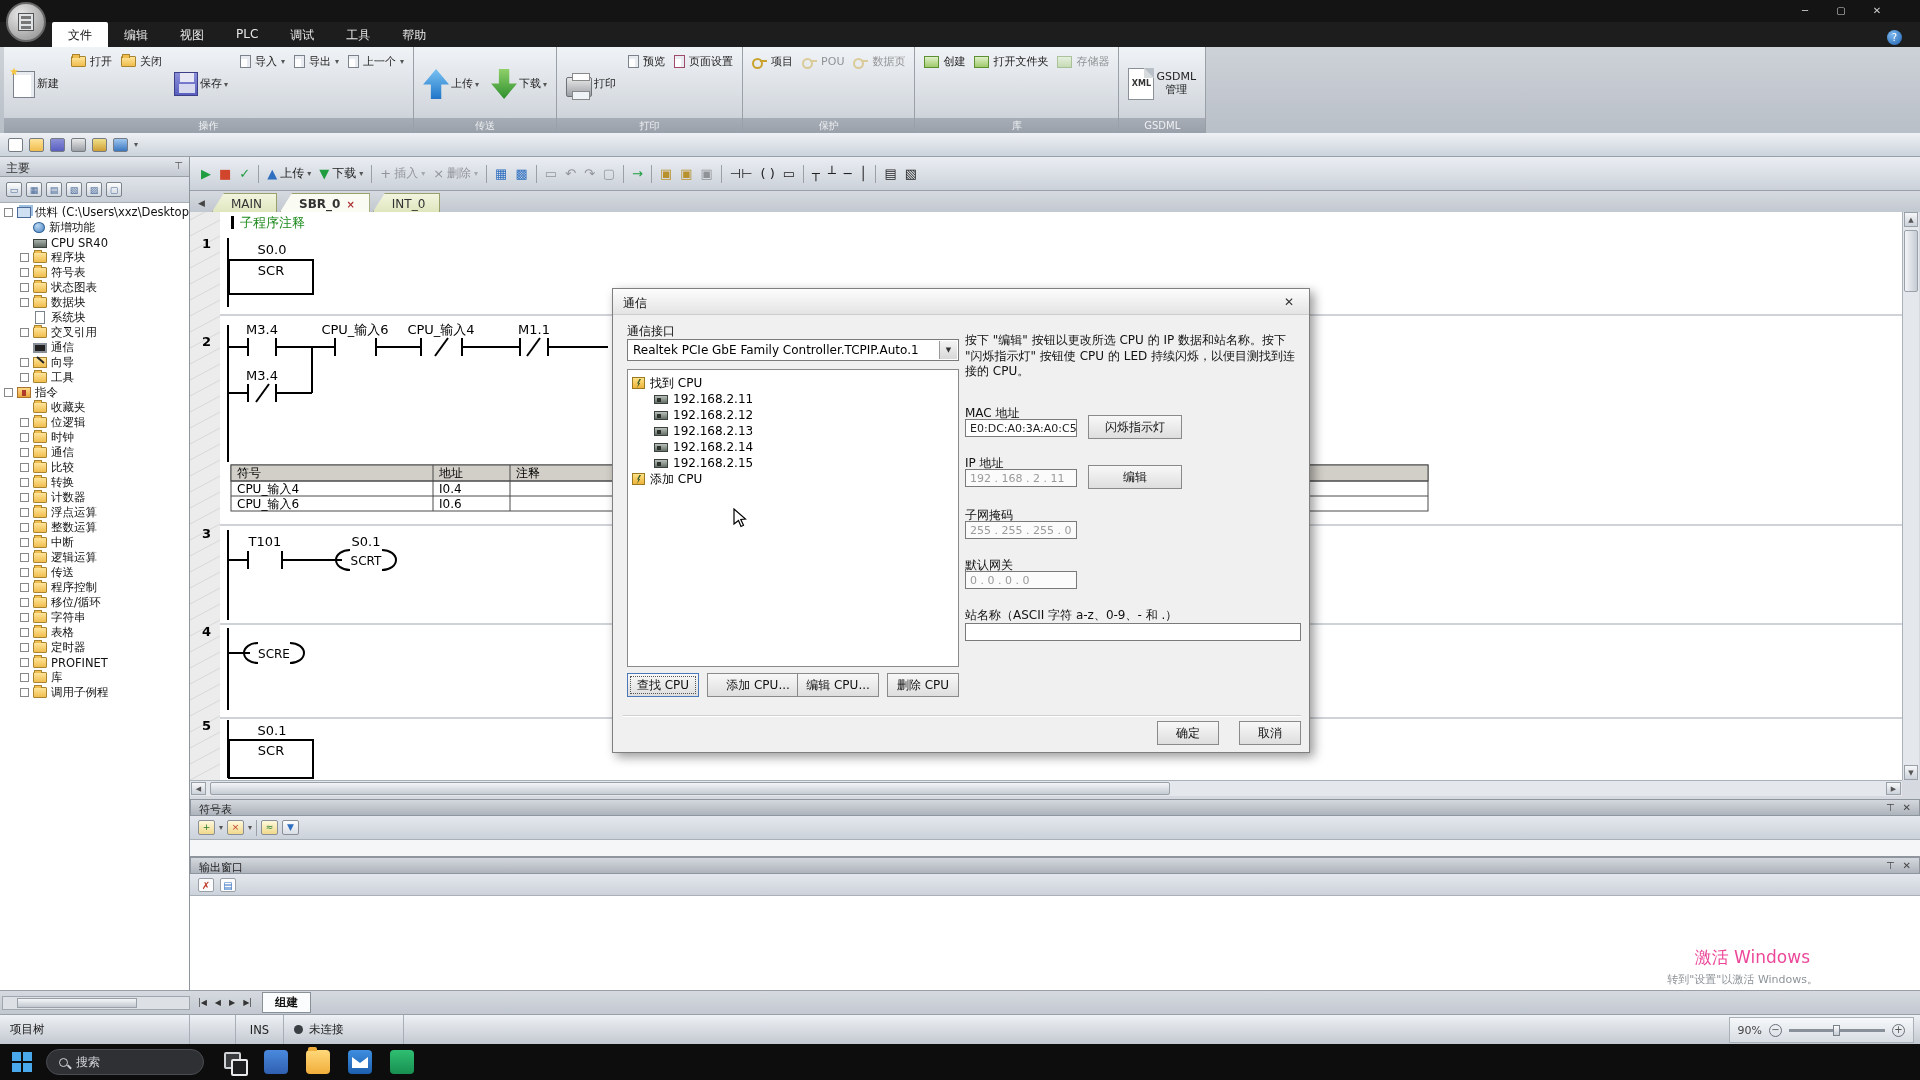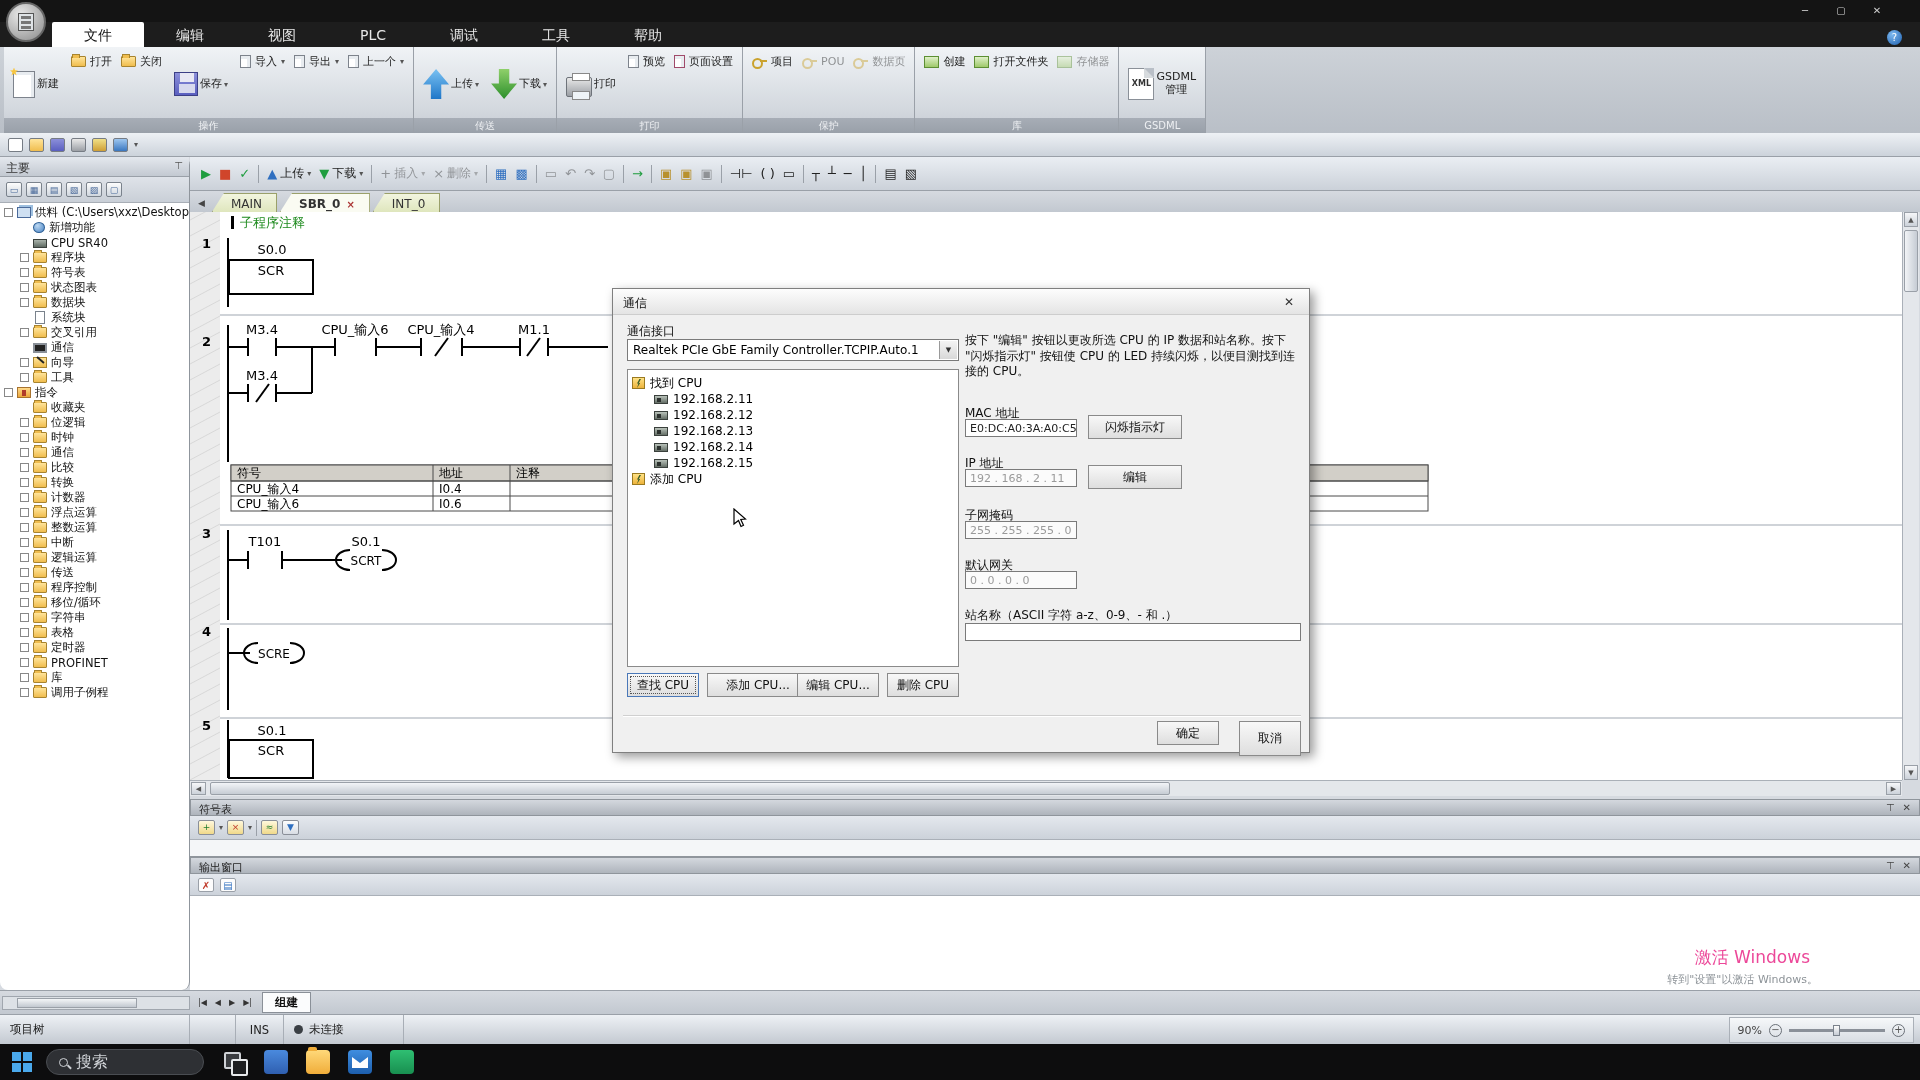--- a/index.html
+++ b/index.html
@@ -9,21 +9,21 @@
   :empty.hideempty{display:none;}
 
   
   .titlebar{left:0;top:0;width:1920px;height:22px;background:#141414;}
   .winctl{top:3px;display:flex;gap:6px;right:28px;}
   .winctl span{width:30px;height:15px;color:#cfcfcf;font-size:10px;text-align:center;line-height:15px;}
   .appicon{left:6px;top:2px;width:40px;height:40px;border-radius:50%;background:radial-gradient(circle at 35% 30%,#e8e8e8,#8a8a8a);border:2px solid #666;z-index:5;}
   .appicon i{position:absolute;left:10px;top:9px;width:16px;height:18px;background:#dfe3e6;border:1px solid #555;display:block;}
   .appicon i::after{content:"";position:absolute;left:2px;top:2px;width:10px;height:3px;background:#777;box-shadow:0 5px 0 #777,0 10px 0 #777;}
   .menubar{left:0;top:22px;width:1920px;height:25px;background:#1d1d1d;display:flex;align-items:stretch;padding-left:52px;}
-  .menubar .mi{color:#e8e8e8;font-size:14px;padding:5px 32px;text-align:right;}
+  .menubar .mi{color:#e8e8e8;font-size:12px;padding:5px 16px;text-align:right;}
   .menubar .mi.active{background:#fff;color:#111;border-radius:2px 2px 0 0;}
   .helpdot{right:18px;top:30px;width:15px;height:15px;border-radius:50%;background:radial-gradient(circle at 35% 30%,#7db9f0,#1d5fae);color:#fff;font-size:10px;text-align:center;line-height:15px;}
 
   
   .ribbon{left:0;top:47px;width:1920px;height:86px;background:linear-gradient(#cdd2d8,#b9bfc7);display:flex;align-items:stretch;padding-left:4px;}
   .rgroup{display:flex;flex-direction:column;border-right:1px solid #9aa0a8;background:linear-gradient(#f0f3f6,#d4d9df 70%,#c6cbd2);}
   .rgroup .rbody{flex:1;display:flex;align-items:stretch;padding:3px 4px 0 4px;gap:2px;}
   .rgroup .rlabel{height:15px;background:linear-gradient(#a7adb6,#99a0a9);color:#eef0f3;font-size:10px;text-align:center;line-height:15px;}
   .bigbtn{display:flex;flex-direction:row;align-items:center;justify-content:flex-start;padding:2px 5px;font-size:11px;color:#222;min-width:44px;gap:2px;}
   .bigbtn .cap{text-align:center;line-height:1.15;}
@@ -57,21 +57,21 @@
   .quickbar{left:0;top:133px;width:1920px;height:24px;background:linear-gradient(#eef1f5,#ccd3db);border-bottom:1px solid #9aa0a8;display:flex;align-items:center;gap:6px;padding-left:8px;}
   .qi{width:15px;height:14px;border:1px solid #767c84;border-radius:2px;}
   .qi.q1{background:#fff;}
   .qi.q2{background:linear-gradient(#ffe49a,#f0bd4e);}
   .qi.q3{background:linear-gradient(#8b8fd9,#5a5fc0);}
   .qi.q4{background:linear-gradient(#e8e8e8,#9b9fa5);}
   .qi.q5{background:linear-gradient(#f0e088,#cf9f35);}
   .qi.q6{background:linear-gradient(#9ec6ef,#3a77c0);}
 
   
-  .lpanel{left:0;top:157px;width:190px;height:833px;background:#fff;border-right:1px solid #8f959c;border-radius:8px;}
+  .lpanel{left:0;top:157px;width:190px;height:833px;background:#fff;border-right:1px solid #8f959c;}
   .lpanel-h{left:0;top:0;width:100%;height:20px;background:linear-gradient(#e4e8ee,#c3c9d1);border-bottom:1px solid #9aa0a8;font-size:12px;color:#333;padding:3px 6px;display:flex;justify-content:space-between;}
   .pin{color:#555;font-size:10px;}
   .lpanel-t{left:0;top:20px;width:100%;height:26px;background:linear-gradient(#dfe3e9,#c9cfd7);border-bottom:1px solid #a8aeb6;display:flex;align-items:center;gap:4px;padding-left:6px;}
   .vi{width:16px;height:15px;border:1px solid #7a828c;border-radius:2px;background:linear-gradient(#fdfdfd,#cfd6de);font-size:9px;color:#4a6a9a;text-align:center;line-height:14px;}
   .tree{left:0;top:46px;width:100%;bottom:0;overflow:hidden;padding-top:2px;}
   .trow{display:flex;align-items:center;height:15px;font-size:11.5px;color:#111;white-space:nowrap;}
   .trow .ex{flex:none;width:9px;height:9px;border:1px solid #888;background:#fff;font-size:9px;line-height:7px;text-align:center;color:#333;margin-right:4px;}
   .trow.none .ex{visibility:hidden;}
   .trow.l0{padding-left:4px;}
   .trow.l1{padding-left:20px;}
@@ -160,21 +160,21 @@
   .statusbar{left:0;top:1014px;width:1920px;height:30px;background:linear-gradient(#eef1f5,#c3c9d1);border-top:1px solid #9aa0a8;display:flex;align-items:center;font-size:11.5px;color:#222;}
   .scell{padding:0 10px;border-right:1px solid #a8aeb6;height:100%;display:flex;align-items:center;gap:6px;}
   .dotconn{width:9px;height:9px;border-radius:50%;background:#3a3f44;}
   .zoomctl{position:absolute;right:6px;top:2px;height:26px;display:flex;align-items:center;gap:7px;background:linear-gradient(#f6f8fa,#d8dde3);border:1px solid #aab0b8;padding:0 8px;font-size:11px;color:#444;}
   .zoomtrack{width:96px;height:3px;background:#8a9099;position:relative;}
   .zoomtrack i{position:absolute;left:44px;top:-4px;width:7px;height:11px;background:linear-gradient(#fdfdfd,#c6ccd4);border:1px solid #7a828c;}
   .zring{width:13px;height:13px;border:1.5px solid #6a7078;border-radius:50%;text-align:center;line-height:10px;font-size:10px;color:#555;}
   .taskbar{left:0;top:1044px;width:1920px;height:36px;background:#0d0d0e;display:flex;align-items:center;color:#e6e8ea;}
   .winlogo{width:20px;height:20px;margin-left:12px;display:grid;grid-template-columns:9px 9px;grid-template-rows:9px 9px;gap:2px;}
   .winlogo i{background:#4aa9ec;}
-  .searchpill{margin-left:14px;width:158px;height:26px;border-radius:13px;background:#2e3034;border:1px solid #4a4d52;display:flex;align-items:center;gap:8px;padding-left:12px;font-size:16px;color:#cfd2d6;}
+  .searchpill{margin-left:14px;width:158px;height:26px;border-radius:13px;background:#2e3034;border:1px solid #4a4d52;display:flex;align-items:center;gap:8px;padding-left:12px;font-size:12px;color:#cfd2d6;}
   .lens{width:9px;height:9px;border:1.5px solid #cfd2d6;border-radius:50%;position:relative;}
   .lens::after{content:"";position:absolute;left:7px;top:7px;width:5px;height:1.5px;background:#cfd2d6;transform:rotate(45deg);}
   .tico{width:24px;height:24px;border-radius:4px;margin-left:18px;position:relative;}
   .tv1{border:none;}
   .tv1::before{content:"";position:absolute;left:2px;top:2px;width:13px;height:13px;border:2px solid #cfd2d6;border-radius:2px;background:#3a3c40;}
   .tv1::after{content:"";position:absolute;left:9px;top:9px;width:13px;height:13px;border:2px solid #e8eaec;border-radius:2px;background:#1d1e20;}
   .appblue{background:linear-gradient(#4a8ade,#2f5fb0);}
   .folder{background:linear-gradient(#ffd97a,#f0ad3a);}
   .folder::before{content:"";position:absolute;top:-3px;left:2px;width:9px;height:4px;background:#f0ad3a;border-radius:2px 2px 0 0;}
   .mail{background:linear-gradient(#3f8ee0,#1d5fae);}
@@ -914,21 +914,21 @@
     <div class="abs dl" style="left:352px;top:268px">默认网关</div>
     <div class="abs din dis" style="left:352px;top:282px;width:112px">0  .  0  .  0  .  0</div>
     <div class="abs dl" style="left:352px;top:318px">站名称（ASCII 字符 a-z、0-9、- 和 .）</div>
     <div class="abs din" style="left:352px;top:334px;width:336px"></div>
     <button class="abs dbtn focus" style="left:14px;top:384px;width:72px;height:24px">查找 CPU</button>
     <button class="abs dbtn" style="left:94px;top:384px;width:102px;height:24px">添加 CPU...</button>
     <button class="abs dbtn" style="left:184px;top:384px;width:82px;height:24px">编辑 CPU...</button>
     <button class="abs dbtn" style="left:274px;top:384px;width:72px;height:24px">删除 CPU</button>
     <div class="abs dsep"></div>
     <button class="abs dbtn" style="left:544px;top:432px;width:62px;height:24px">确定</button>
-    <button class="abs dbtn" style="left:626px;top:432px;width:62px;height:35px">取消</button>
+    <button class="abs dbtn" style="left:626px;top:432px;width:62px;height:24px">取消</button>
   </div>
 
   <svg class="abs cursor" style="left:733px;top:508px" width="14" height="20">
     <path d="M1 1 L1 16 L5.5 12.5 L8 18.5 L10.5 17.3 L7.8 11.5 L12.5 11 Z" fill="#fff" stroke="#000" stroke-width="1.2"></path>
   </svg>
 
   <div class="abs sympanel">
     <div class="bpanel-h">
       <span>符号表</span>
       <span class="hic">

